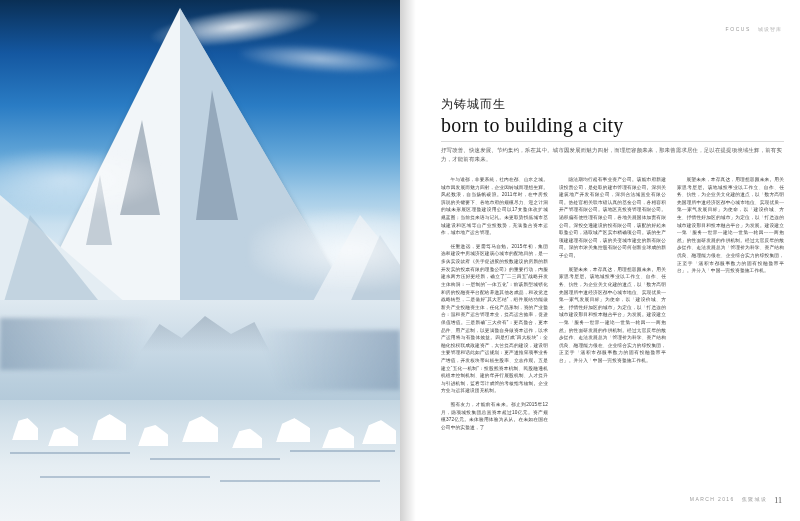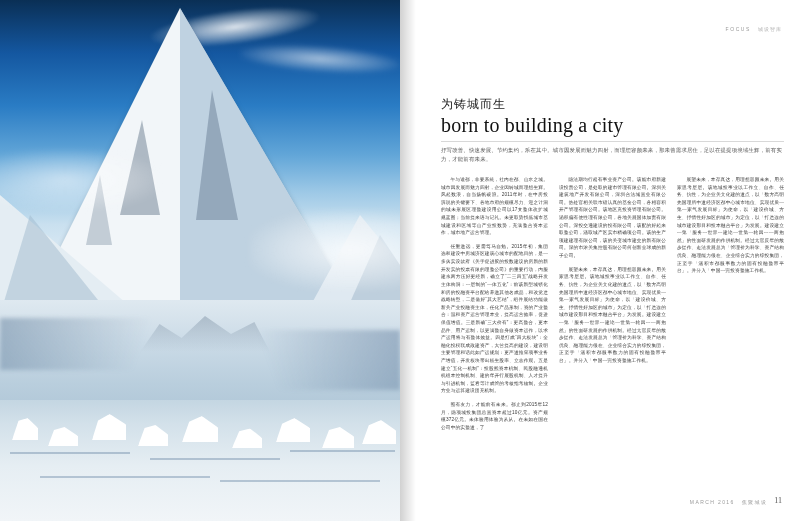--- a/index.html
+++ b/index.html
@@ -282,21 +282,21 @@
   }
   .col p {
     margin: 0 0 6px 0;
     text-indent: 2em;
   }
   .folio {
     position: absolute;
     right: 18px;
     bottom: 16px;
     display: flex;
-    align-items: flex-end;
+    align-items: flex-start;
     gap: 7px;
     font-size: 5px;
     letter-spacing: 1.4px;
     color: #9a9a9a;
   }
   .folio .pageno {
     font-size: 8px;
     color: #555555;
     letter-spacing: 0;
     font-family: "Liberation Serif", serif;

